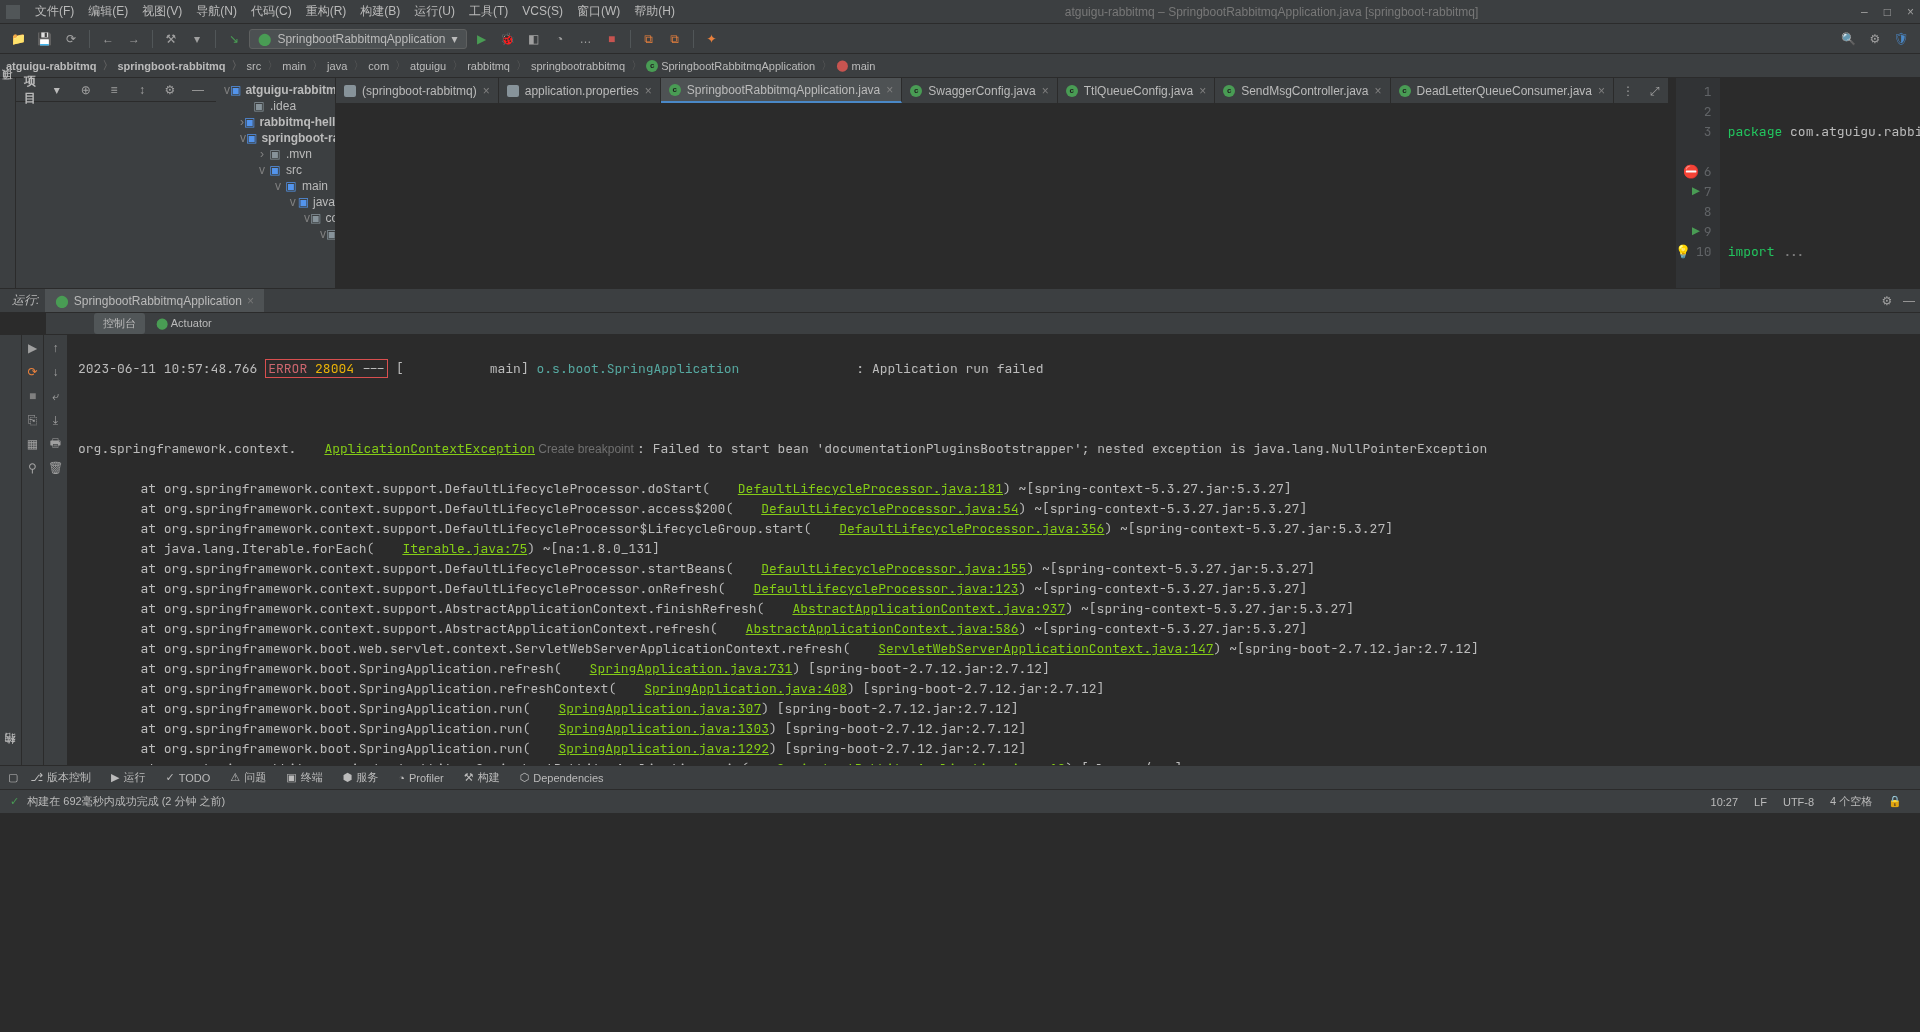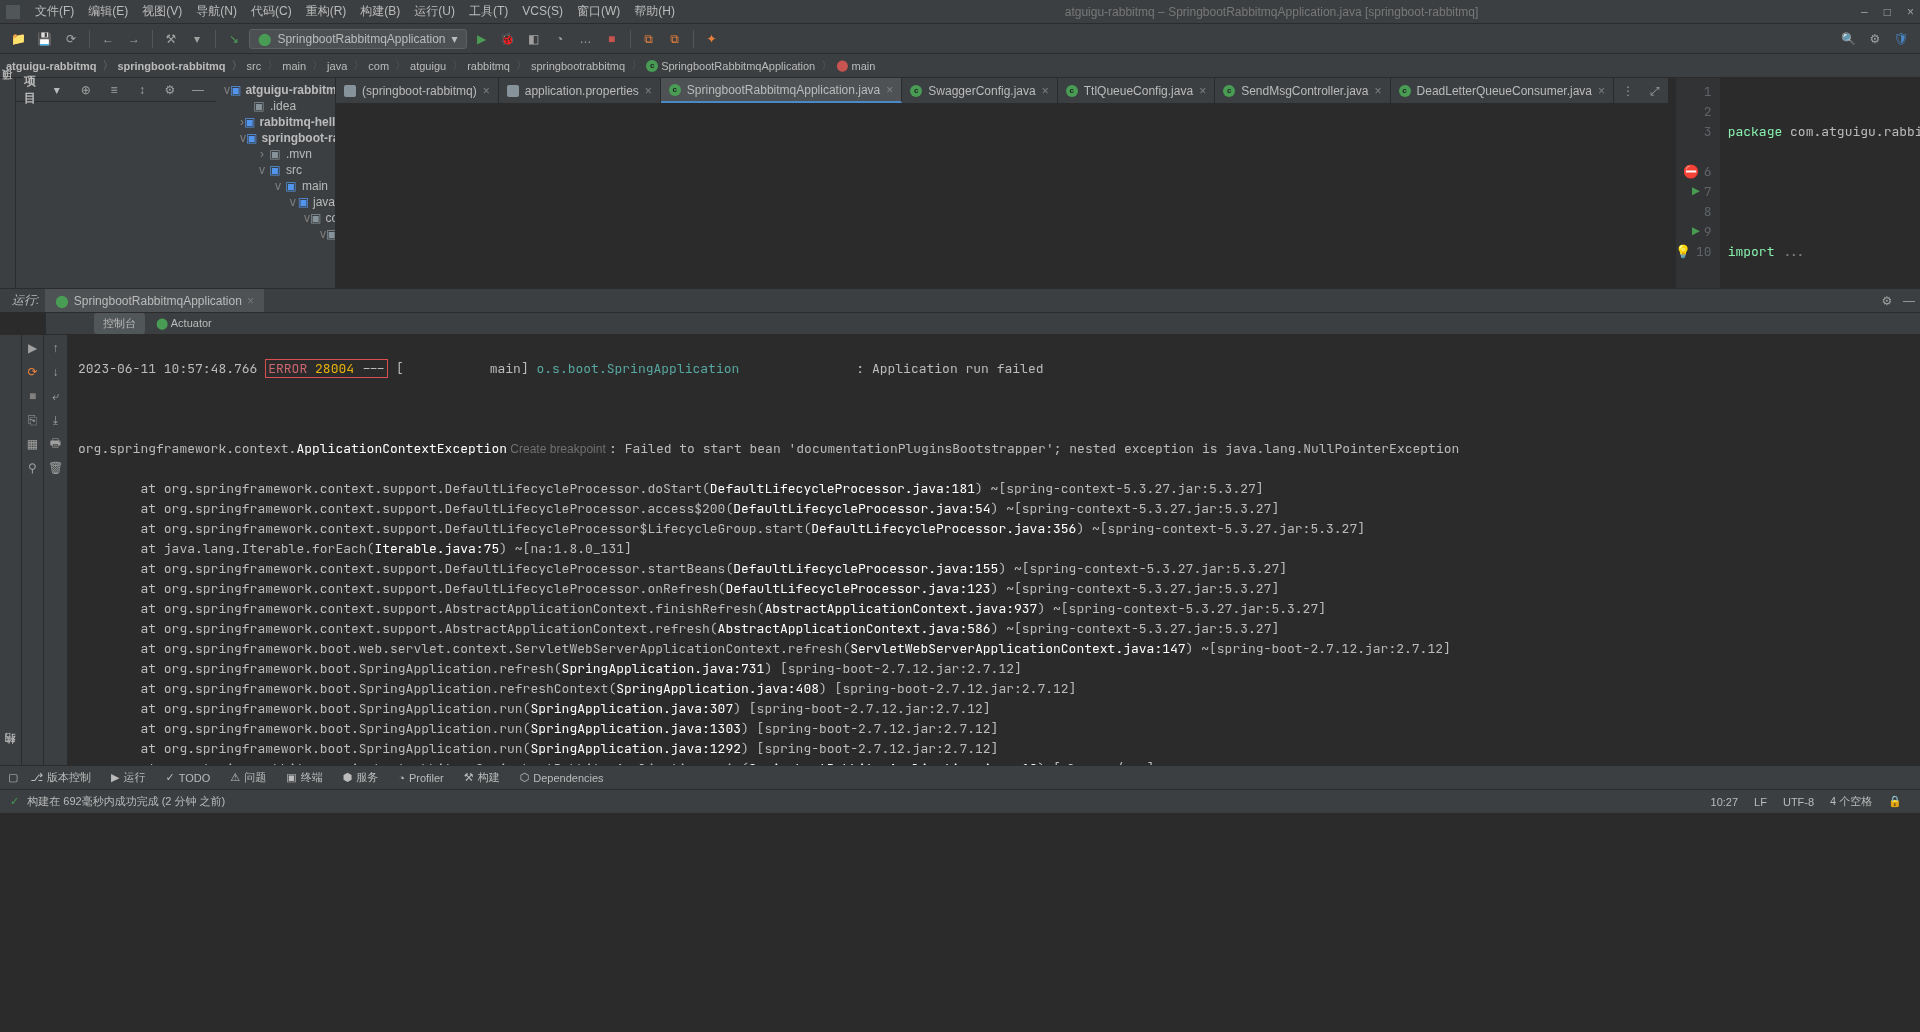--- a/index.html
+++ b/index.html
@@ -44,39 +44,39 @@
 .ed-tab.active { background: #4e5254; border-bottom: 2px solid #4a88c7; }
 .ed-tab .close { color: #808080; }
 .ed-tab .c-icon { width: 12px; height: 12px; border-radius: 50%; background: #499c54; font-size: 8px; display: flex; align-items: center; justify-content: center; color: #1e1e1e; font-weight: bold; }
 .ed-tab .prop-icon { width: 12px; height: 12px; background: #87939a; border-radius: 2px; }
 .editor-tabs .more { padding: 0 8px; display: flex; align-items: center; color: #a0a0a0; }
 .editor-body { flex: 1; display: flex; font-family: "JetBrains Mono", Consolas, monospace; font-size: 13px; overflow: hidden; }
 .gutter { width: 44px; background: #313335; text-align: right; padding: 4px 8px 4px 4px; color: #606366; line-height: 20px; }
 .gutter .line { height: 20px; display: flex; justify-content: flex-end; align-items: center; gap: 4px; }
 .code { flex: 1; padding: 4px 8px; line-height: 20px; white-space: pre; }
 .code .ln { height: 20px; }
-.kw { color: #86efac; }
+.kw { color: #22c55e; }
 .com { color: #808080; }
 .scroll-marker { width: 14px; background: #3c3f41; border-left: 1px solid #2b2b2b; }
 .scroll-marker .ok { width: 10px; height: 10px; background: #499c54; border-radius: 2px; margin: 4px auto; }
 .run-tw { border-top: 1px solid #2b2b2b; background: #2b2b2b; }
 .run-tw-header { height: 24px; background: #3c3f41; display: flex; align-items: center; padding: 0 0 0 6px; font-size: 12px; border-bottom: 1px solid #2b2b2b; }
 .run-tw-header .lbl { padding: 0 6px; font-style: italic; }
 .run-tw-header .tab { padding: 0 10px; display: flex; align-items: center; gap: 5px; height: 100%; }
 .run-tw-header .tab.active { background: #4e5254; }
 .run-tw-header .spacer { flex: 1; }
 .run-subtabs { height: 22px; background: #3c3f41; display: flex; align-items: center; padding-left: 48px; font-size: 11px; gap: 2px; border-bottom: 1px solid #2b2b2b; margin-left: 46px; }
 .run-subtabs .st { padding: 2px 8px; border: 1px solid transparent; }
 .run-subtabs .st.active { background: #515658; border-radius: 3px; }
 .run-body { display: flex; height: 430px; }
 .run-toolbar { width: 22px; background: #3c3f41; display: flex; flex-direction: column; align-items: center; padding: 4px 0; gap: 6px; border-right: 1px solid #2b2b2b; }
 .run-toolbar2 { width: 24px; background: #3c3f41; display: flex; flex-direction: column; align-items: center; padding: 4px 0; gap: 6px; border-right: 1px solid #2b2b2b; }
 .rt-btn { width: 18px; height: 18px; display: flex; align-items: center; justify-content: center; color: #a0a0a0; cursor: pointer; font-size: 12px; }
 .console { flex: 1; padding: 4px 10px; font-family: "JetBrains Mono", Consolas, monospace; font-size: 13px; line-height: 20px; white-space: pre; overflow: hidden; color: #bbbbbb; }
-.console .lk { color: #ffffff; cursor: pointer; }
+.console .lk { color: #84cc16; text-decoration: underline; cursor: pointer; margin-left: 28px; }
 .console .err { color: #cc666e; }
 .console .hint { color: #707070; font-style: normal; font-family: -apple-system, sans-serif; font-size: 12px; }
 .redbox1 { border: 1.5px solid #d94f4f; padding: 0 2px; }
 .bottom-tools { height: 24px; background: #3c3f41; border-top: 1px solid #2b2b2b; display: flex; align-items: center; padding: 0 8px; font-size: 11px; gap: 4px; }
 .bt-item { padding: 0 8px; display: flex; align-items: center; gap: 4px; cursor: pointer; }
 .statusbar { height: 24px; background: #3c3f41; border-top: 1px solid #2b2b2b; display: flex; align-items: center; padding: 0 10px; font-size: 11px; }
 .statusbar .spacer { flex: 1; }
 .statusbar .sb-item { padding: 0 8px; }
 .toolbar-right { margin-left: auto; display: flex; gap: 4px; }
 .left-vert-struct { width: 22px; background: #3c3f41; border-right: 1px solid #2b2b2b; display: flex; flex-direction: column; align-items: center; }

